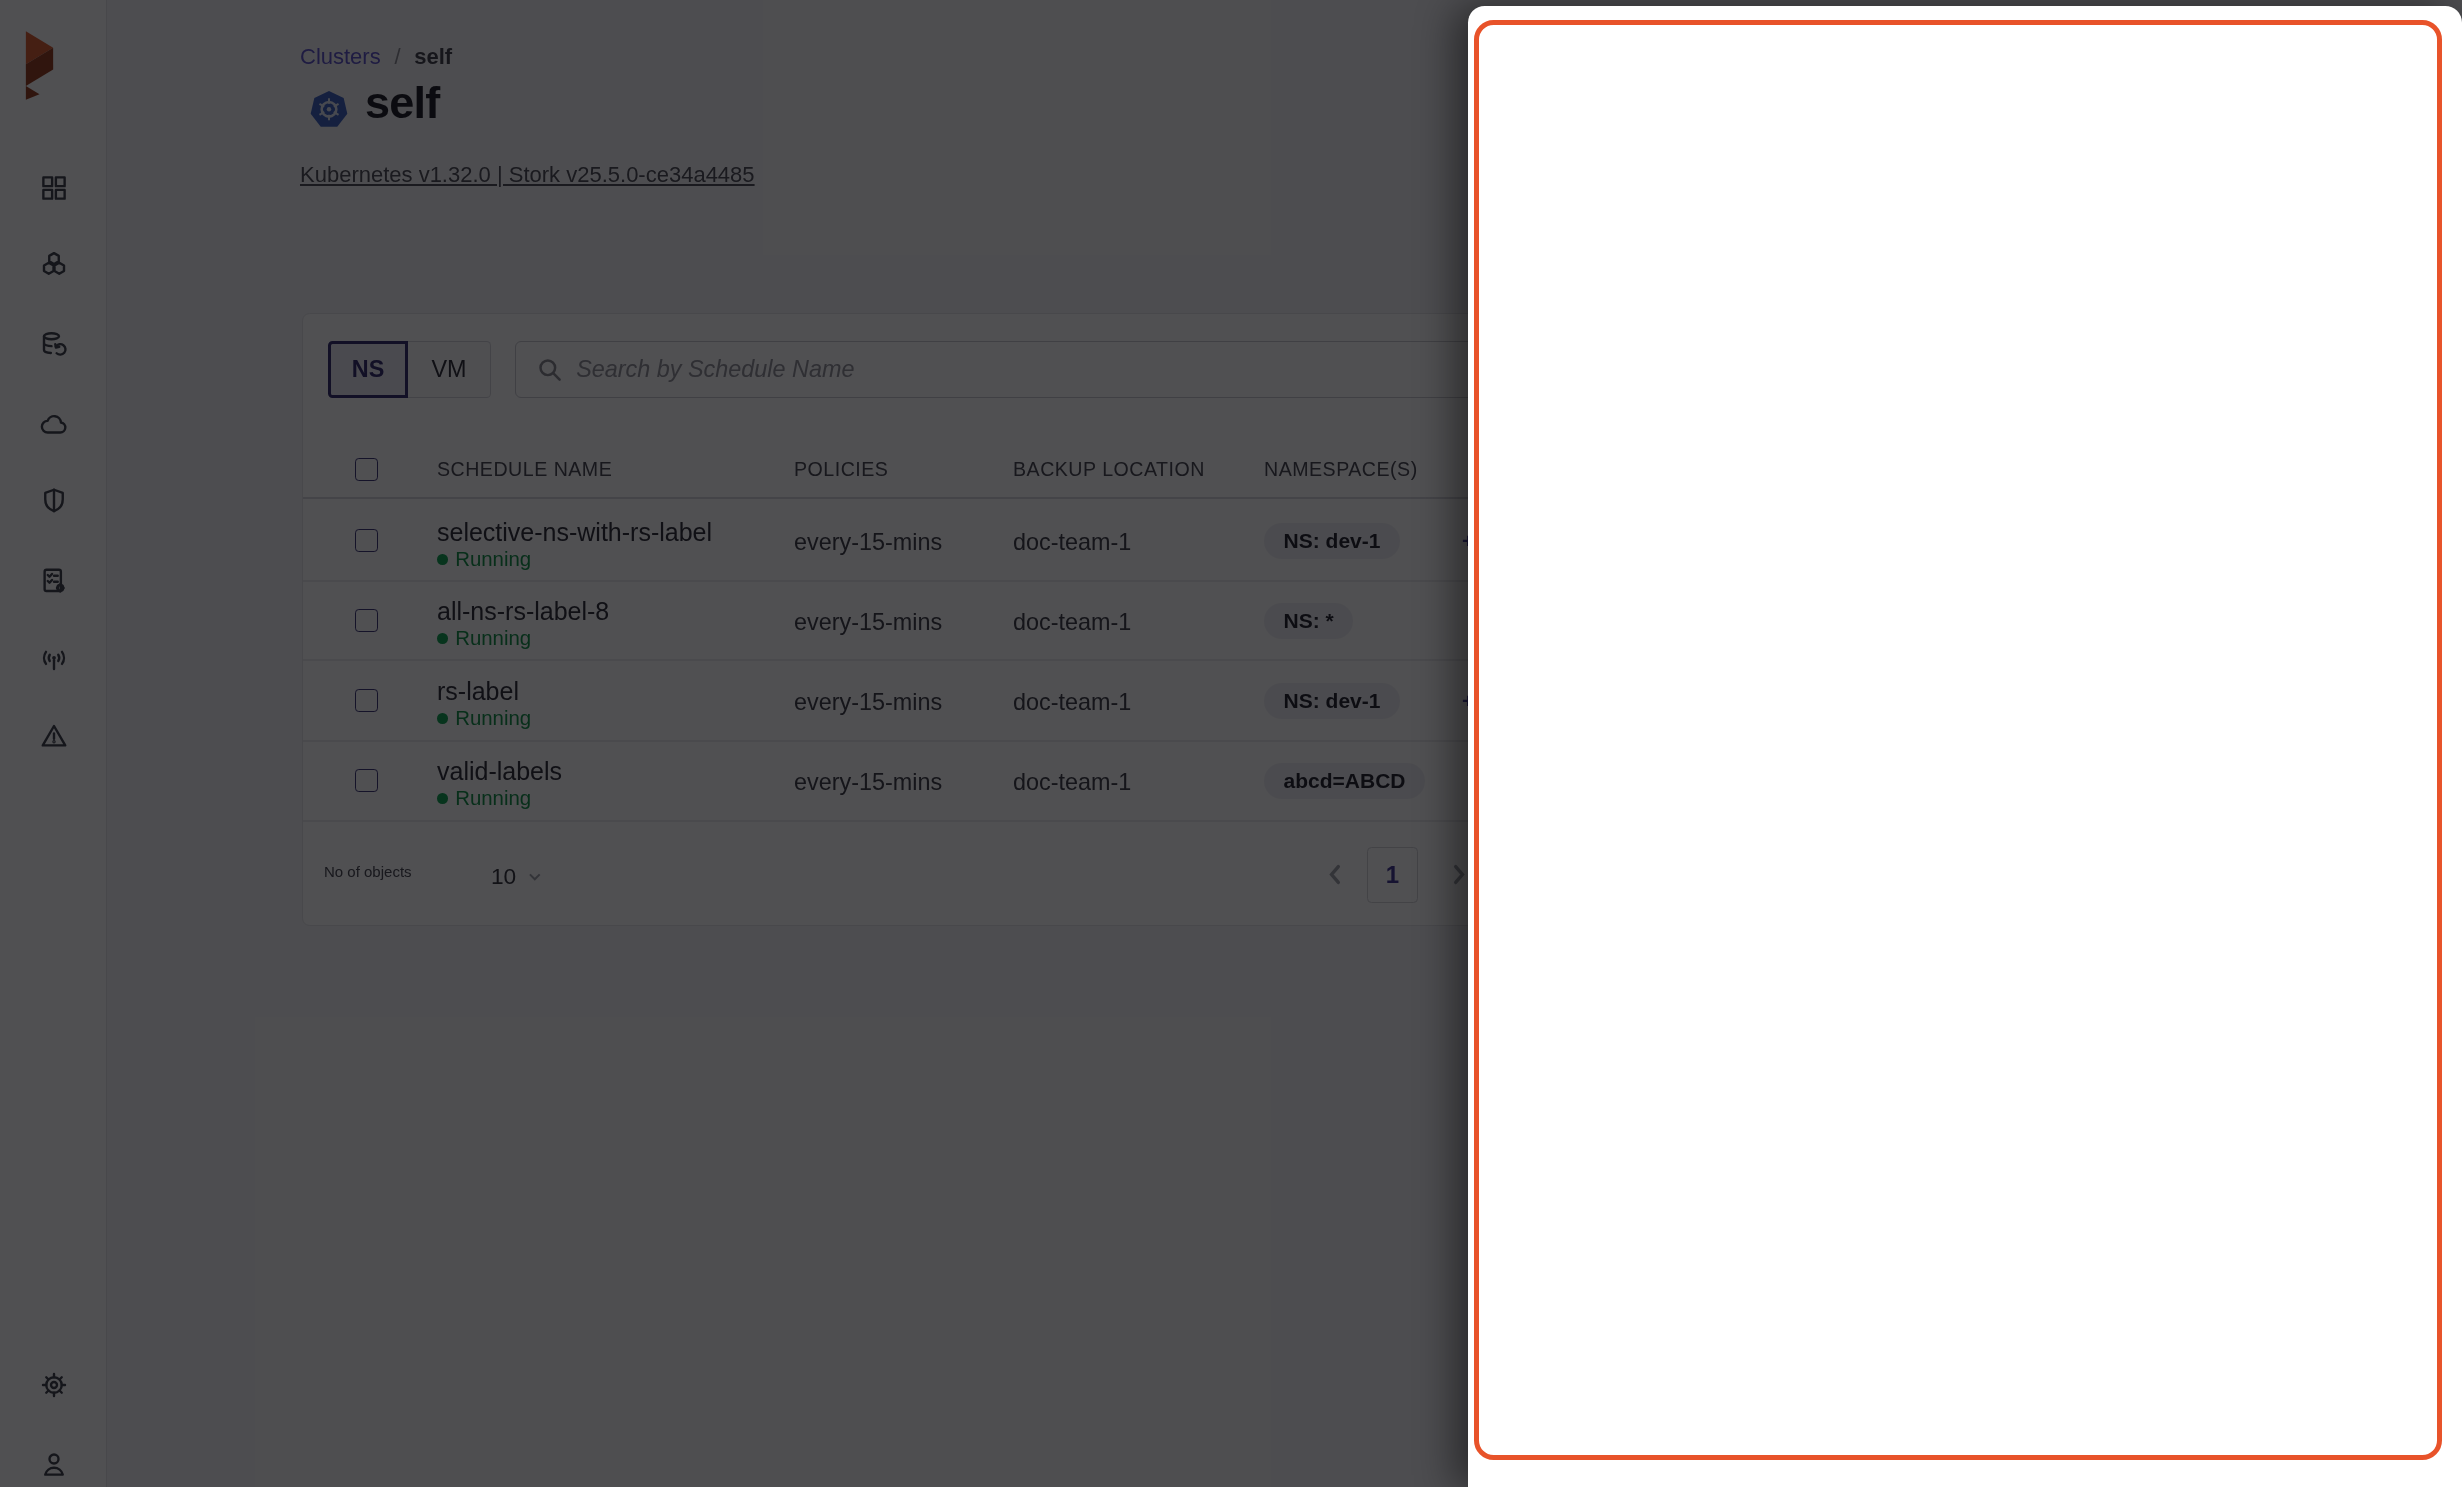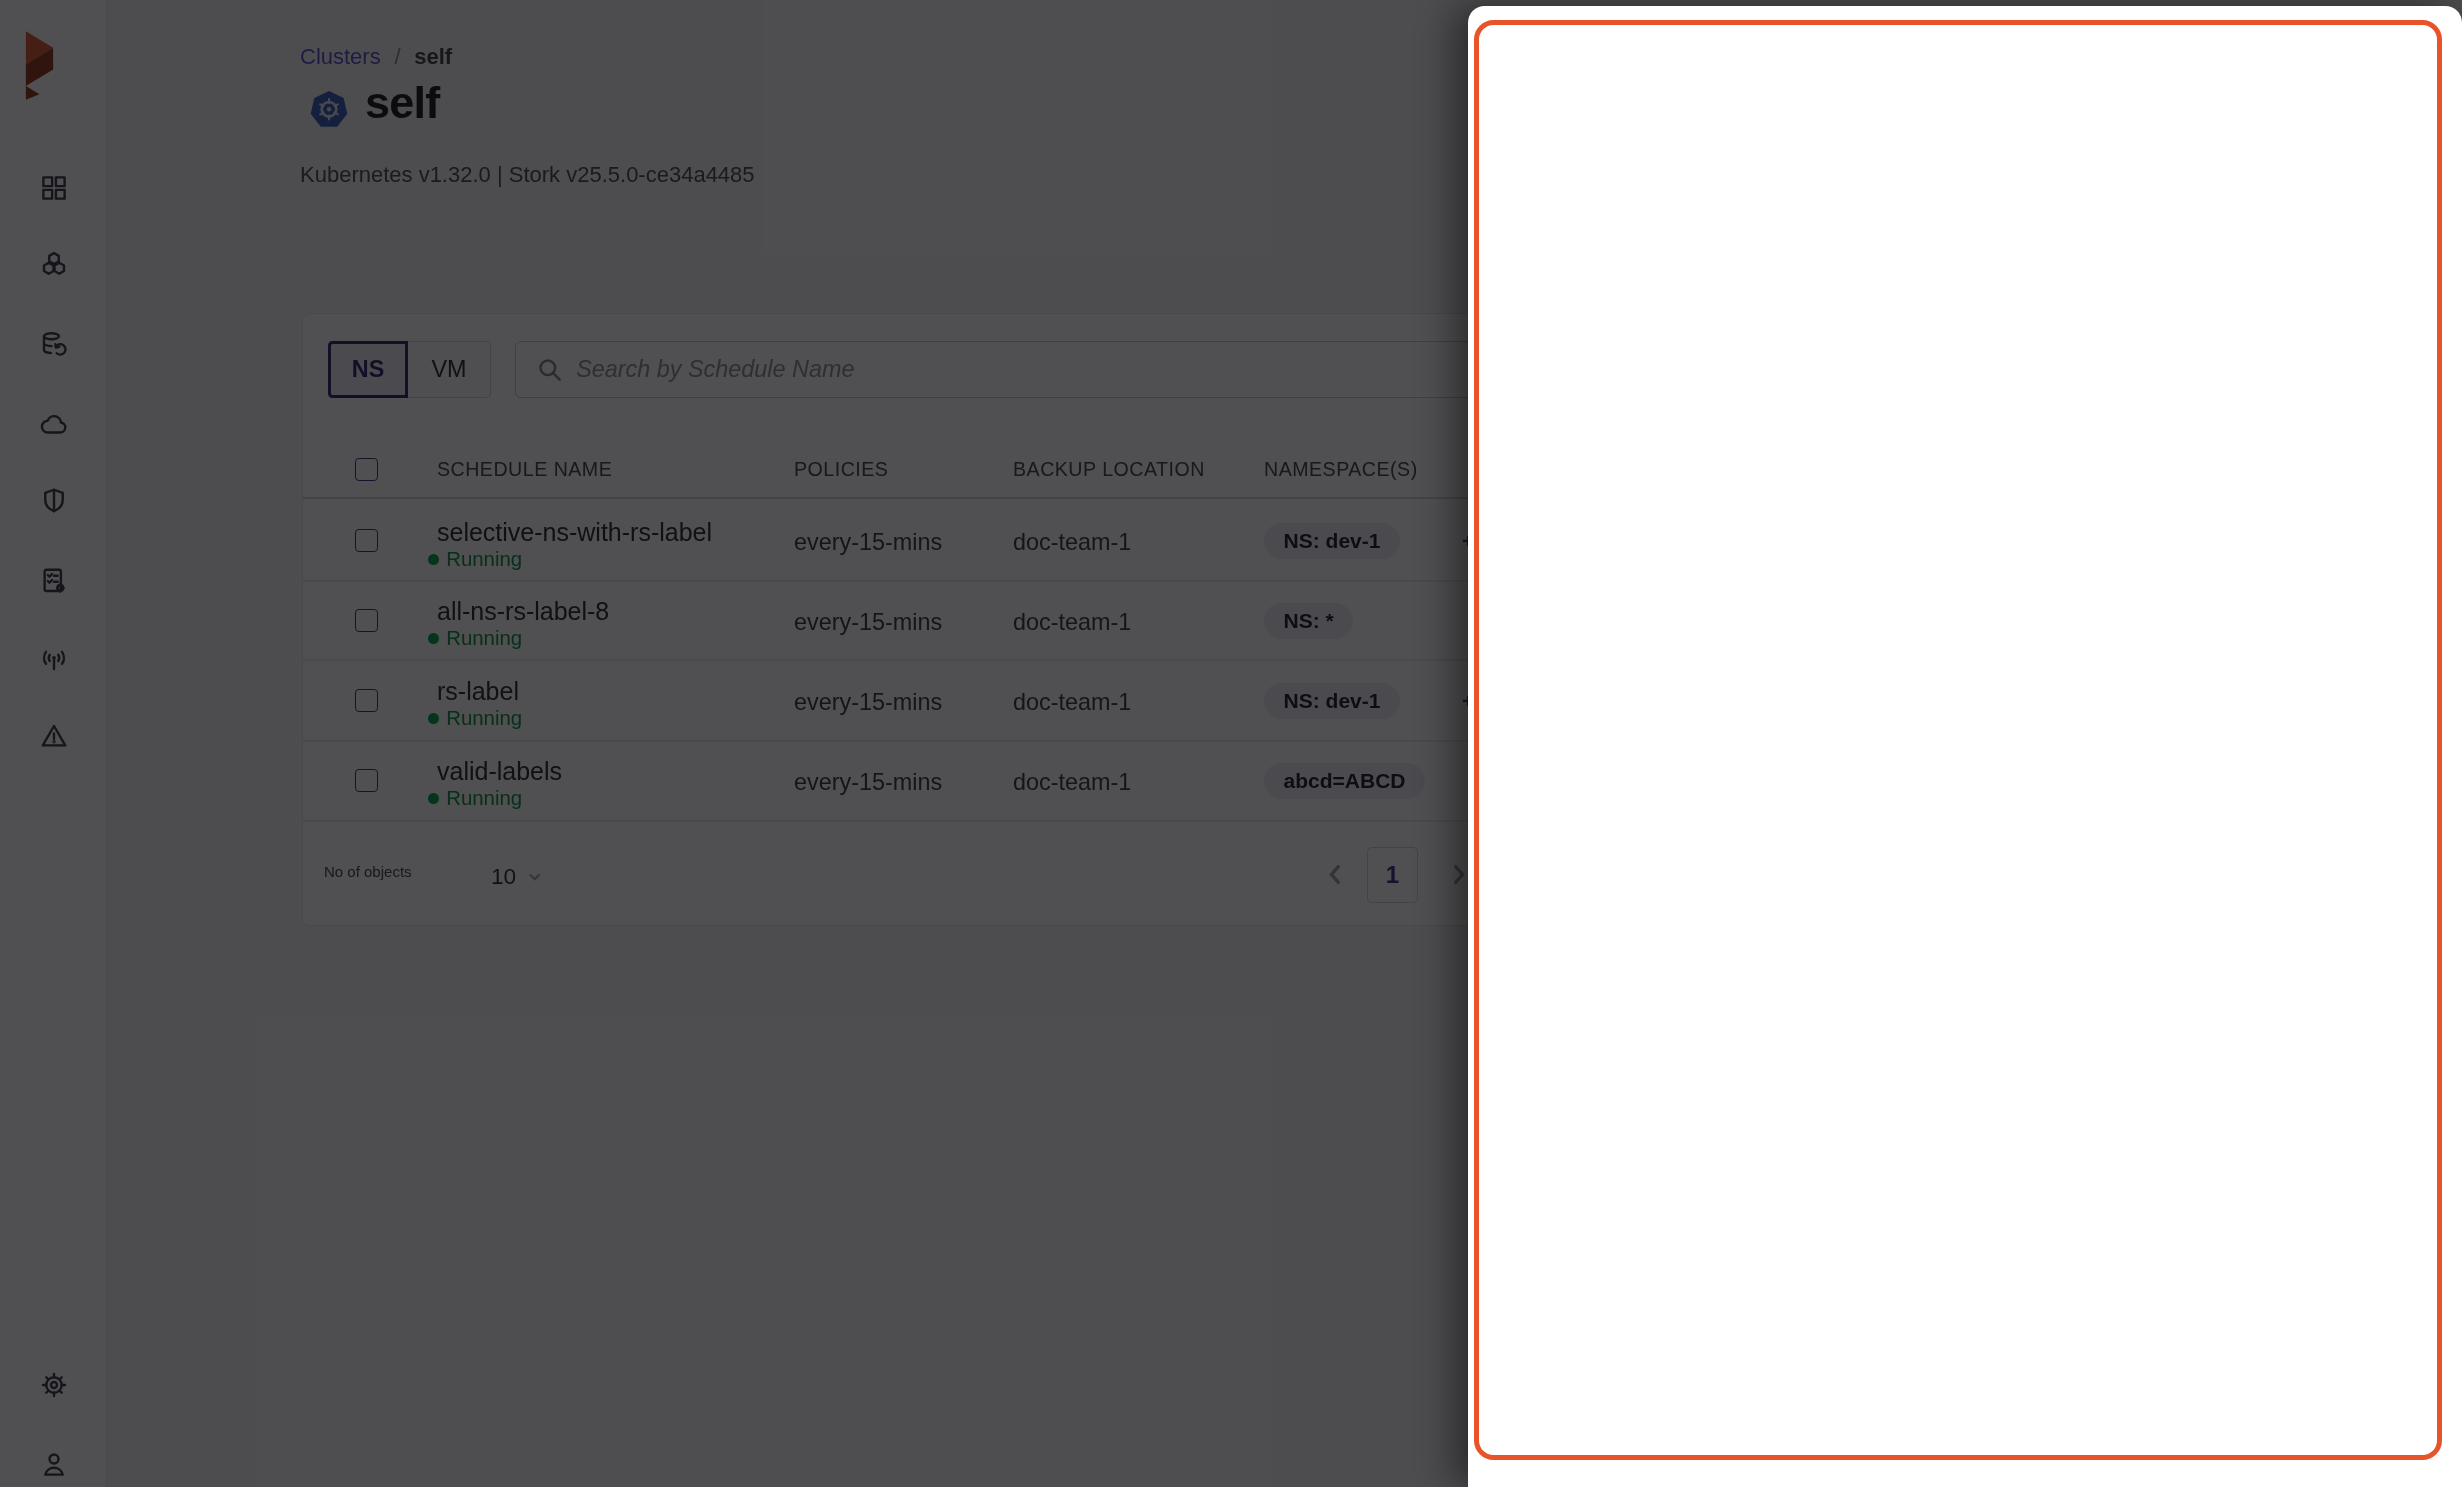--- a/index.html
+++ b/index.html
@@ -17,21 +17,21 @@
 
   
   .main { position:absolute; left:107px; top:0; right:0; bottom:0; z-index:1; }
   .breadcrumb { position:absolute; left:193px; top:44px; font-size:22px; }
   .crumb-root { color:#5b51c9;margin-top:18px; }
   .crumb-sep { color:#8a8a92; margin:0 7.6px; }
   .crumb-cur { color:#3f3f49; font-weight:600; }
   .k8s-icon { position:absolute; left:200px; top:88px; width:44px; height:44px; }
   .page-title { position:absolute; left:258px; top:77px; font-size:45px;
     font-weight:800; color:#1a1a22; letter-spacing:-0.8px; }
-  .subtitle { position:absolute; left:193px; top:162px; font-size:22px; color:#4b4b54; }
+  .subtitle { position:absolute; left:193px; top:162px; font-size:22px; color:#4b4b54;text-decoration:underline; }
 
   .tabs { position:absolute; left:189px; top:227px; width:993px; height:44px;
     border-bottom:1.5px solid #dadae0; }
   .tab { position:absolute; top:6px; font-size:23.4px; color:#3f3f49; cursor:pointer; }
   .tab.active { font-weight:700; color:#1f1f28; }
   .tab-underline { position:absolute; left:684px; top:41px; width:177px; height:4.5px;
     background:#3d3190; border-radius:2.3px; }
 
   .card { position:absolute; left:195px; top:313px; width:1360px; height:613px;
     background:#fdfdfe; border:1.5px solid #e3e3e7; border-radius:7.6px; }
@@ -57,21 +57,21 @@
 
   .th { position:absolute; font-size:19.6px; color:#45454f; letter-spacing:0.5px;
     font-weight:500; top:458px; }
   .checkbox { width:22.7px; height:22.7px; border:1.9px solid #3b3577; border-radius:3.8px;
     background:transparent; }
   .hdr-divider { position:absolute; left:196px; top:497px; width:1357px; height:1.5px;
     background:#d8d8dd; }
   .row-divider { position:absolute; left:196px; width:1357px; height:1.5px; background:#e9e9ed; }
 
   .cell-name { position:absolute; left:330px; font-size:25px; color:#2b2b35; }
-  .cell-status { position:absolute; left:321px; display:flex; align-items:center;
+  .cell-status { position:absolute; left:330px; display:flex; align-items:center;
     font-size:20.4px; color:#0e8f45; }
   .dot { width:10.6px; height:10.6px; border-radius:50%; background:#0da14f;
     display:inline-block; margin-right:7.6px; }
   .cell-text { position:absolute; font-size:23.4px; color:#3b3b44; }
   .ns-pill { position:absolute; left:1157px; height:36px; padding:0 19.6px;
     background:#efeff3; border-radius:18px; display:inline-flex; align-items:center;
     font-size:21px; font-weight:700; color:#1e1e2a; }
   .more-link { position:absolute; font-size:21px; font-weight:600; color:#473ca8; }
   .more-link:empty { display:none; }
   .row-check { position:absolute; left:248px; }

